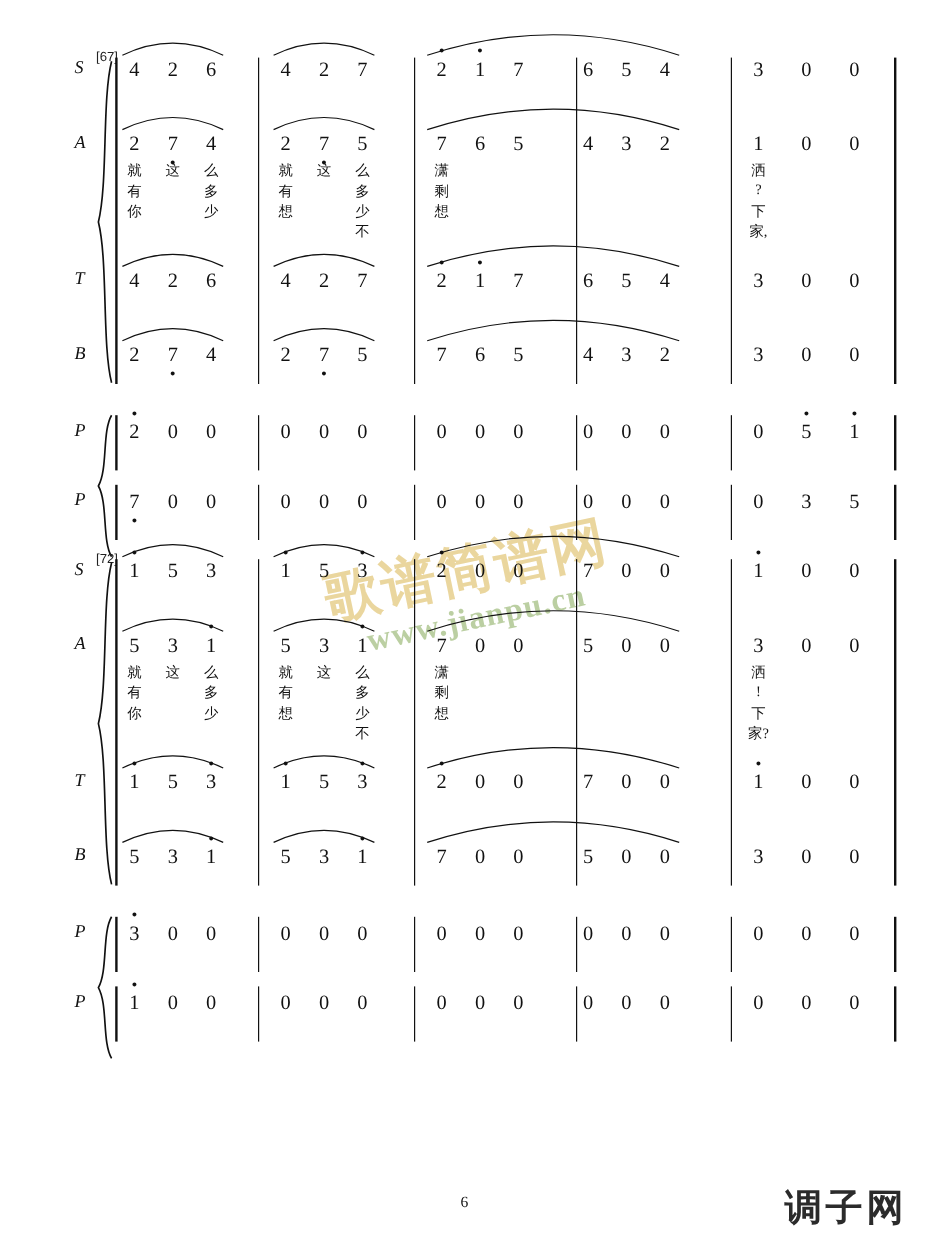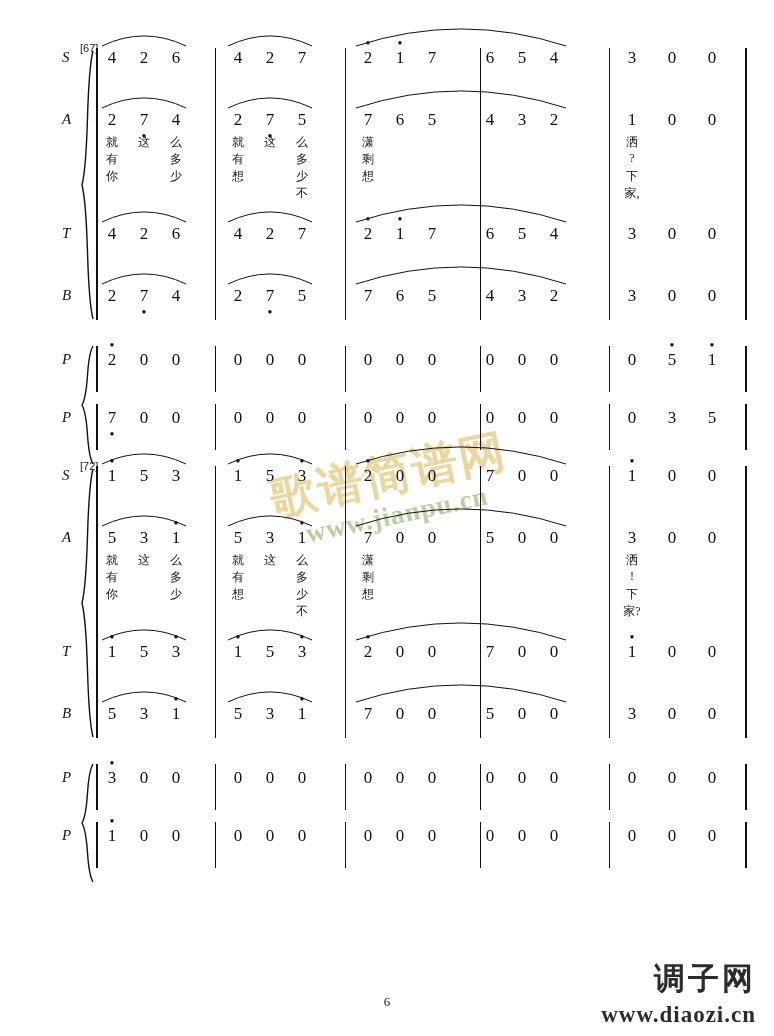--- a/index.html
+++ b/index.html
@@ -560,16 +560,15 @@
         <div class="note" style="left: 624px; top: 348px;">0</div>
         <div class="note" style="left: 664px; top: 348px;">0</div>
         <div class="note" style="left: 704px; top: 348px;">0</div>
       </div>
     </div>
 
   <div class="page-num">6</div>
 
   <div class="wm-bottom">
     <div class="wm-cn2">调子网</div>
-    <div class="wm-url2">www.diaozi.cn</div>
   </div>
 
 </div>
 
 </body></html>

